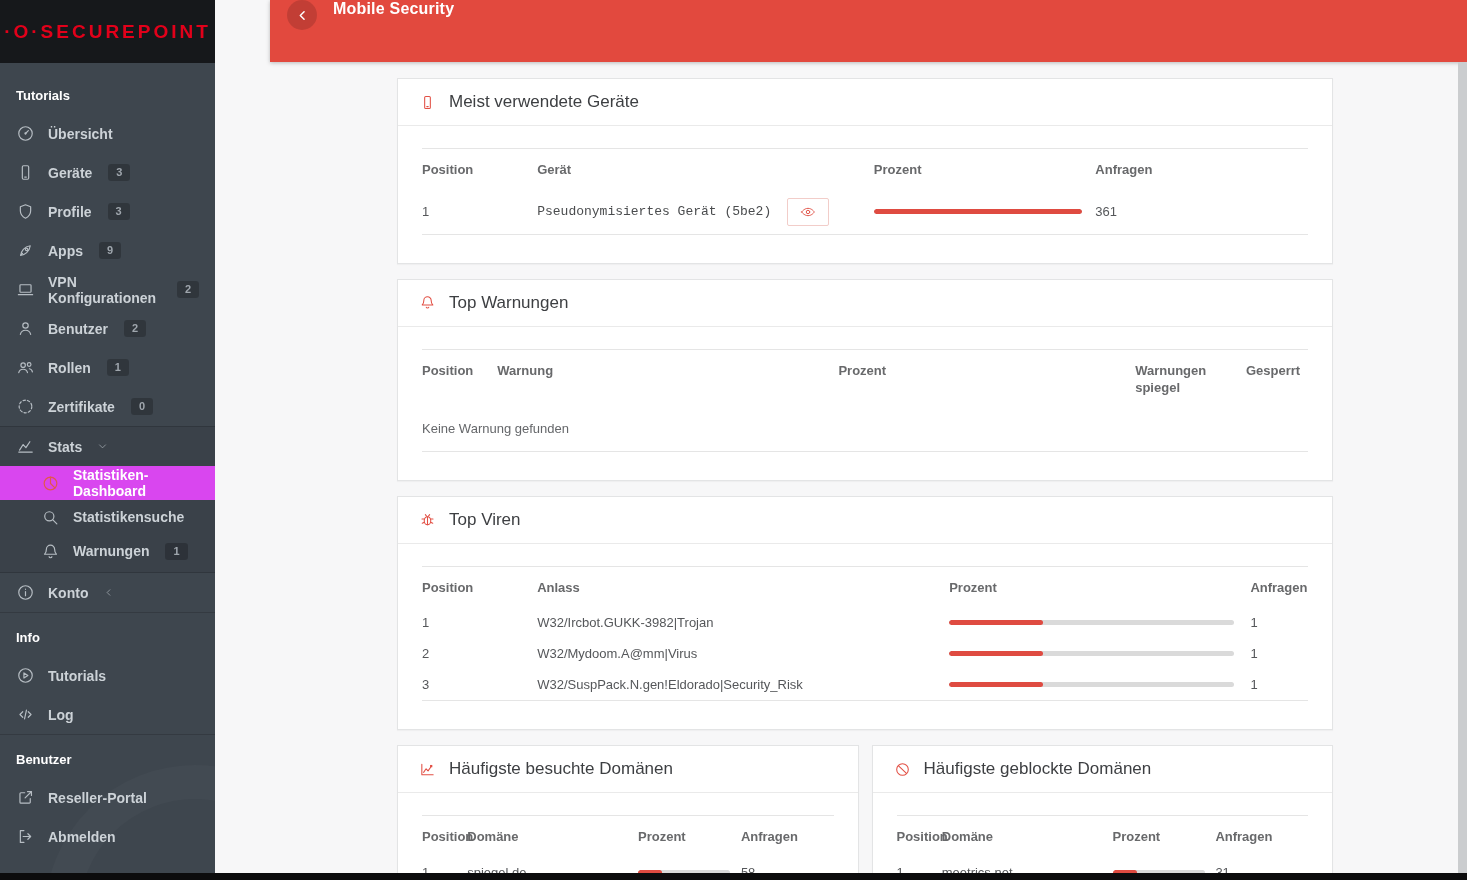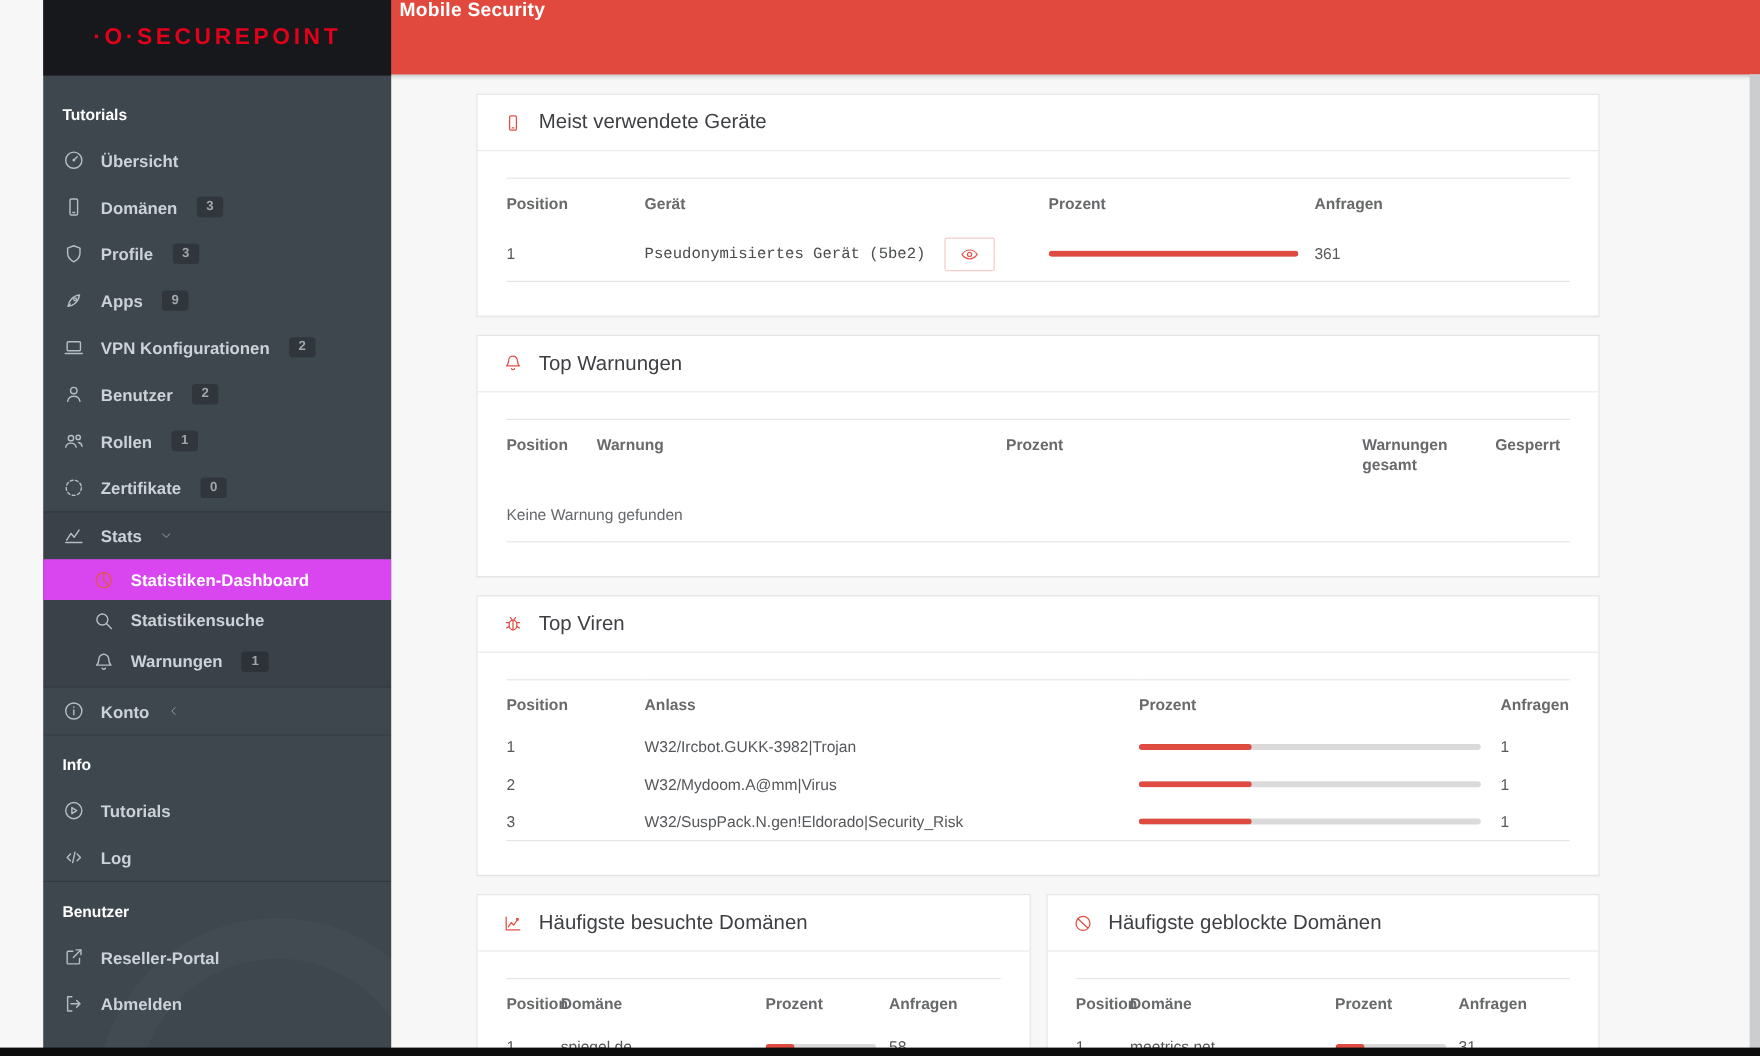--- a/index.html
+++ b/index.html
@@ -1,21 +1,21 @@
 <!DOCTYPE html>
 <html><head>
 <meta charset="utf-8">
 <style>
   * { margin:0; padding:0; box-sizing:border-box; }
   html,body { width:1467px; height:880px; overflow:hidden; }
   body { font-family:"Liberation Sans", sans-serif; background:#f7f7f8; position:relative; }
   svg { display:block; width:100%; height:100%; }
 
   
-  .sidebar { position:absolute; left:0; top:0; width:290px; height:880px; background:#3e464e; overflow:hidden; z-index:5;margin-left:36px; }
+  .sidebar { position:absolute; left:0; top:0; width:215px; height:880px; background:#3e464e; overflow:hidden; z-index:5; }
   .logo-bar { height:63px; background:#16181b; display:flex; align-items:center; justify-content:center; }
   .logo { color:#e2001a; font-size:19px; font-weight:bold; letter-spacing:3px; white-space:nowrap; }
   .nav { padding-top:8px; position:relative; z-index:2; }
   .section-label { padding:17px 16px 11px; font-size:13px; font-weight:bold; color:#ffffff; }
   .item { height:39px; display:flex; align-items:center; padding:0 16px; gap:13px; color:#ccd2d7; font-size:14px; font-weight:600; cursor:pointer; }
   .item .icn { width:19px; height:19px; color:#b6bdc3; flex:none; }
   .badge { font-size:11px; line-height:1; padding:3px 8px; border-radius:3px; background:rgba(0,0,0,.22); color:#9fa6ad; font-weight:600; margin-left:3px; }
   .chev { width:11px; height:11px; color:#aeb5bb; margin-left:2px; }
   .stats-group { background:rgba(0,0,0,.06); border-top:1px solid rgba(0,0,0,.16); border-bottom:1px solid rgba(0,0,0,.16); padding-bottom:4px; }
   .subitem { height:34px; padding-left:41px; }
@@ -79,21 +79,21 @@
         </span>
       <span>Übersicht</span>
     </div>
     <div class="item">
       <span class="icn">
           <svg viewBox="0 0 24 24" fill="none" stroke="currentColor" stroke-width="1.5" stroke-linecap="round" stroke-linejoin="round">
             <rect x="8" y="3.5" width="8" height="17" rx="1.5"></rect>
             <path d="M11 17.8h2"></path>
           </svg>
         </span>
-      <span>Domänen</span>
+      <span>Geräte</span>
       <span class="badge">3</span>
     </div>
     <div class="item">
       <span class="icn">
           <svg viewBox="0 0 24 24" fill="none" stroke="currentColor" stroke-width="1.5" stroke-linecap="round" stroke-linejoin="round">
             <path d="M12 3.5l6.5 2.5v5c0 4.5-2.8 7.6-6.5 9.5-3.7-1.9-6.5-5-6.5-9.5v-5z"></path>
           </svg>
         </span>
       <span>Profile</span>
       <span class="badge">3</span>
@@ -344,21 +344,21 @@
             <col style="width:38.5%">
             <col style="width:33.5%">
             <col style="width:12.5%">
             <col style="width:7%">
           </colgroup>
         <thead>
           <tr>
             <th>Position</th>
             <th>Warnung</th>
             <th>Prozent</th>
-            <th>Warnungen gesamt</th>
+            <th>Warnungen spiegel</th>
             <th>Gesperrt</th>
           </tr>
         </thead>
         <tbody>
           <tr>
             <td colspan="5" class="empty-text">Keine Warnung gefunden</td>
           </tr>
         </tbody>
       </table>
     </div>

